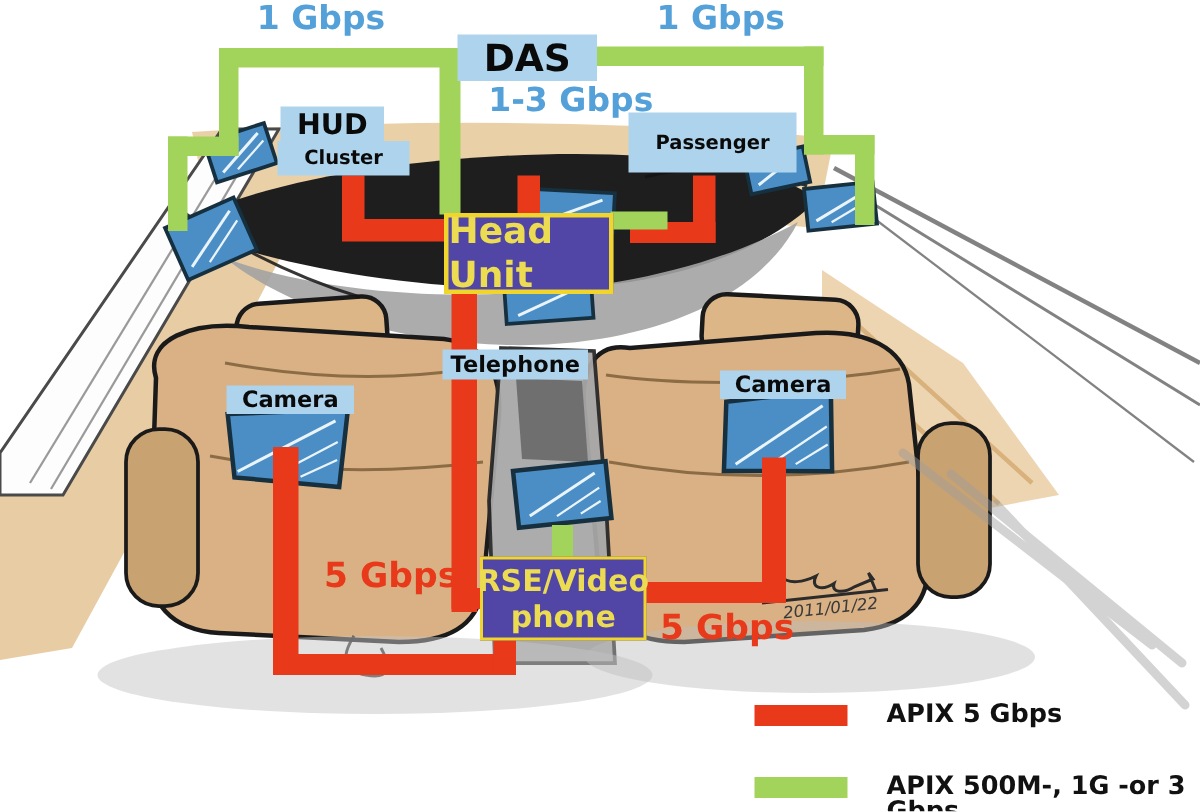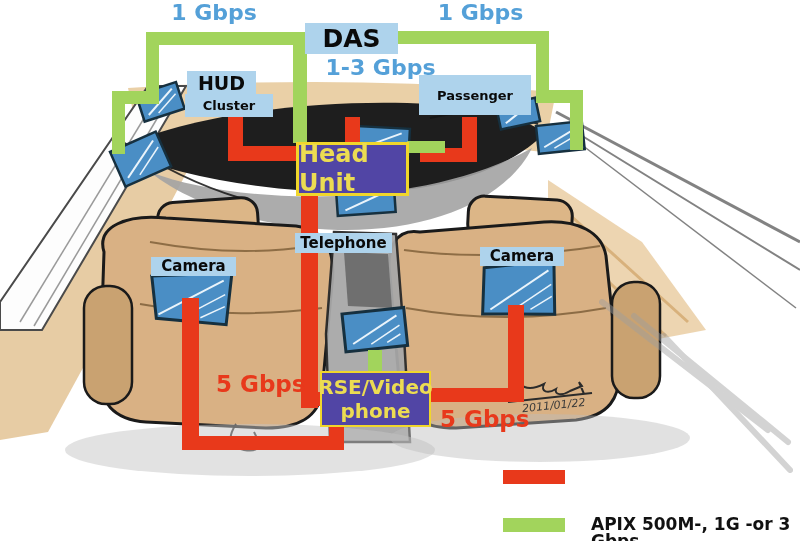--- a/index.html
+++ b/index.html
@@ -178,18 +178,19 @@
   </div>
   <div class="lbl" style="left:295px;top:233px;width:97px;height:20px;font-size:15px;">Telephone</div>
   <div class="lbl" style="left:151px;top:257px;width:85px;height:19px;font-size:15px;">Camera</div>
   <div class="lbl" style="left:480px;top:247px;width:84px;height:19px;font-size:15px;">Camera</div>
   <div class="pbox" style="left:320px;top:371px;width:111px;height:56px;font-size:20px;border-width:2px;">
     <span>RSE/Video</span>
     <span>phone</span>
   </div>
 
   <div class="legend-swatch" style="left:503px;top:470px;width:62px;height:14px;background:var(--red);"></div>
+  <div class="legend-label" style="left:591px;top:468px;font-size:17px;">APIX 5 Gbps</div>
   <div class="legend-swatch" style="left:503px;top:518px;width:62px;height:14px;background:var(--green);"></div>
   <div class="legend-label" style="left:591px;top:516px;font-size:17px;">APIX 500M-, 1G -or 3 Gbps</div>
 
   <div class="sig-date" style="left:522px;top:399px;font-size:11px;">2011/01/22</div>
 
 </div>
 
 </body></html>

